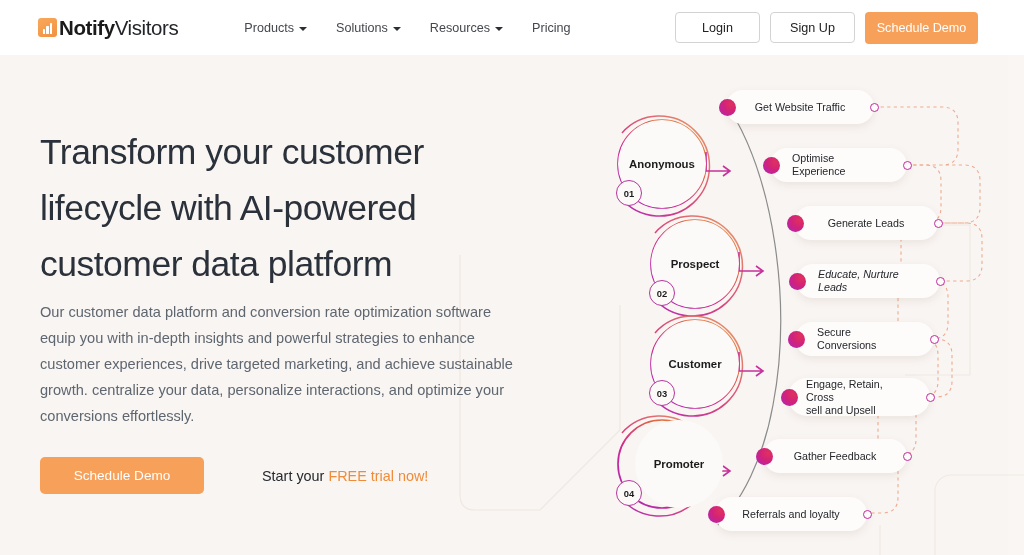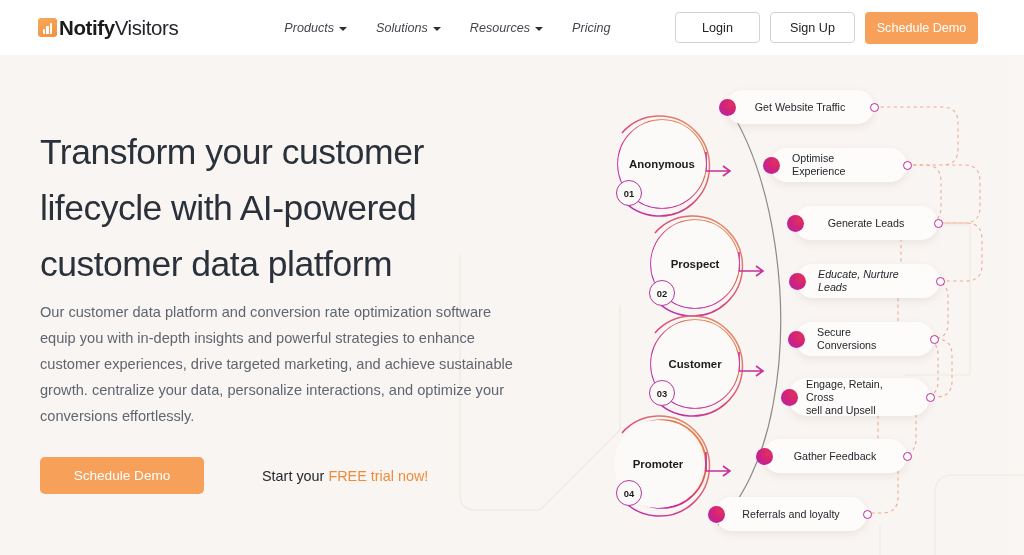--- a/index.html
+++ b/index.html
@@ -31,21 +31,21 @@
     display: inline-block; width: 2.4px; background: #fff;
     margin: 0 0.7px; border-radius: 0.5px;
   }
   .logo-mark i:nth-child(1) { height: 5px; }
   .logo-mark i:nth-child(2) { height: 8px; }
   .logo-mark i:nth-child(3) { height: 11px; }
   .logo-text { font-size: 20.5px; letter-spacing: -0.4px; color: #1b1b1b; white-space: nowrap; }
   .logo-text b { font-weight: 700; }
   .logo-text span { font-weight: 400; color: #23252a; }
 
-  .nav { display: flex; align-items: center; margin-left: 106px; gap: 29px; font-style: italic; }
+  .nav { display: flex; align-items: center; margin-left: 66px; gap: 29px; }
   .nav-item {
     font-size: 12.6px; color: #44474d; display: flex; align-items: center;
     gap: 5px; cursor: pointer; white-space: nowrap;
   }
   .caret { width: 0; height: 0; border-left: 4px solid transparent; border-right: 4px solid transparent;
            border-top: 4.6px solid #2b2e33; margin-top: 2px; }
 
   .actions { display: flex; align-items: center; margin-left: auto; margin-right: 46px; gap: 10px; }
   .btn {
     font-size: 12.6px; border-radius: 4px; cursor: pointer; white-space: nowrap;
@@ -232,21 +232,21 @@
     <div class="stage" style="left:221px; top:165px;">
       <span class="stage-label">Prospect</span>
     </div>
     <div class="stage-num" style="left:219px; top:225px;">02</div>
 
     <div class="stage" style="left:221px; top:265px;">
       <span class="stage-label">Customer</span>
     </div>
     <div class="stage-num" style="left:219px; top:325px;">03</div>
 
-    <div class="stage" style="left:184px; top:365px;">
+    <div class="stage" style="left:205px; top:365px;">
       <span class="stage-label">Promoter</span>
     </div>
     <div class="stage-num" style="left:186px; top:425px;">04</div>
 
     <div class="pill" style="left:296px; top:35px; width:148px;">
       <span>Get Website Traffic</span>
     </div>
     <div class="node-dot" style="left:289px; top:44px;"></div>
     <div class="node-ring" style="left:440px; top:48px;"></div>
 

